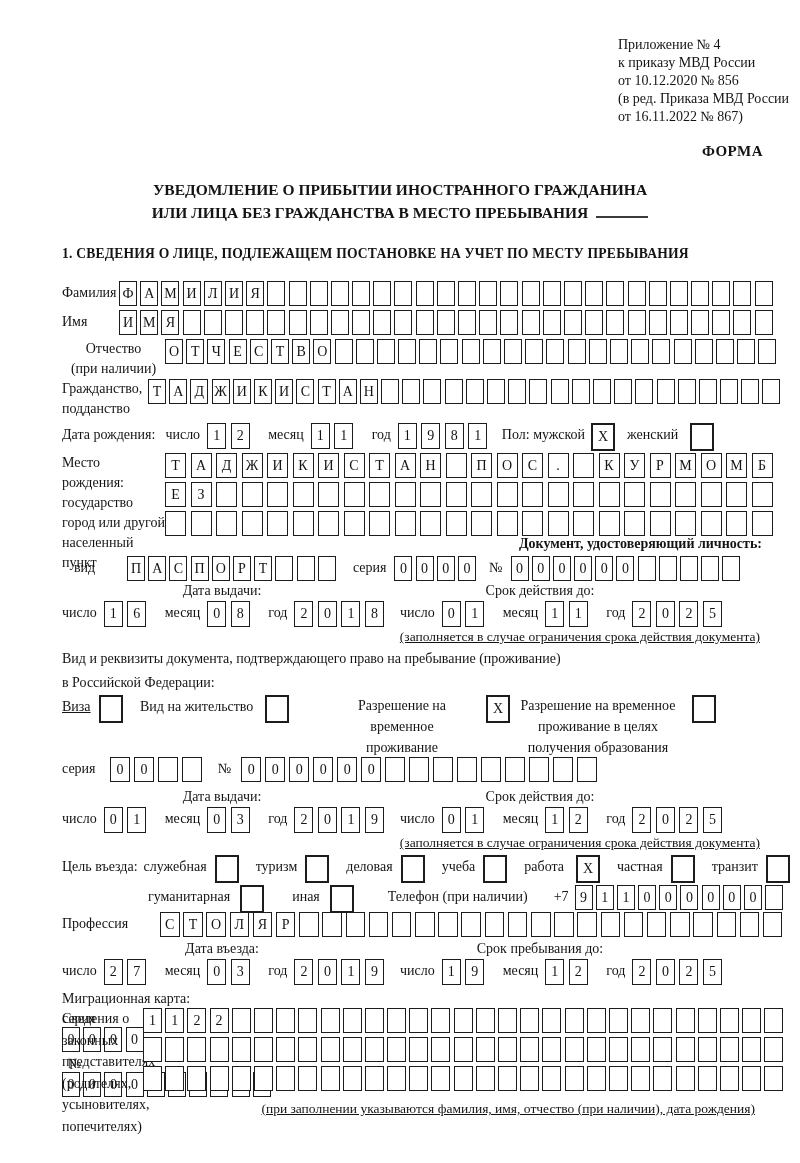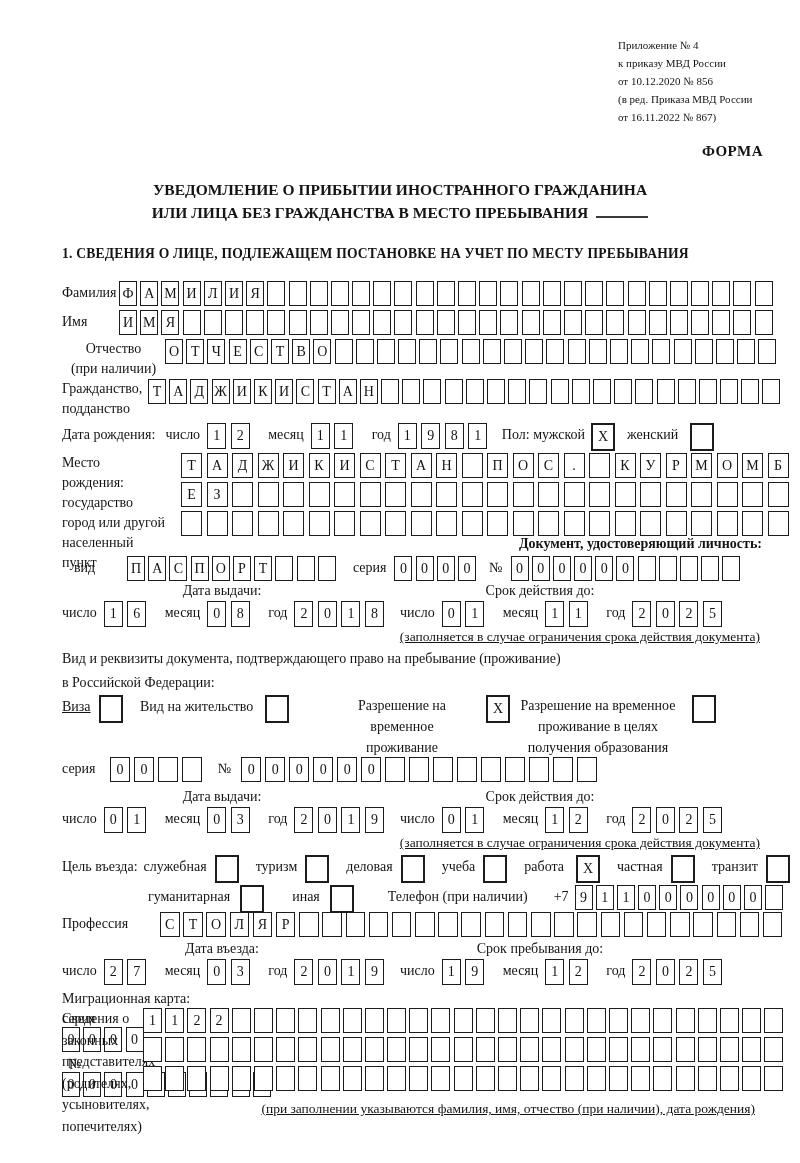--- a/index.html
+++ b/index.html
@@ -1,21 +1,21 @@
 <!DOCTYPE html>
 <html><head>
 <meta charset="utf-8">
 <style>
   html,body{margin:0;padding:0;background:#fff;}
   *{box-sizing:border-box;}
   .sheet{position:relative;width:800px;height:1163px;background:#ffffff;
          font-family:"Liberation Serif","DejaVu Serif",serif;color:#141414;overflow:hidden;}
   .abs{position:absolute;}
   
-  .ref{left:618px;top:36px;font-size:11px;line-height:18px;white-space:nowrap;}
+  .ref{left:618px;top:36px;font-size:14px;line-height:18px;white-space:nowrap;}
   .ref .mt{}
   .forma{left:0;top:143px;width:763px;text-align:right;font-weight:bold;font-size:15px;letter-spacing:.5px;}
   .title{left:35px;top:178px;width:730px;text-align:center;font-weight:bold;font-size:15.5px;line-height:23px;}
   .uline{display:inline-block;width:52px;border-bottom:2px solid #3a3a3a;height:14px;margin-left:8px;}
   .sec1{left:62px;top:246px;font-weight:bold;font-size:13.6px;letter-spacing:.2px;}
   
   .row{display:flex;align-items:flex-start;}
   .lbl{font-size:14px;padding-top:4px;flex:none;}
   .lblcol{font-size:14px;line-height:20px;flex:none;}
   .cells{display:flex;flex-wrap:nowrap;flex:none;}
@@ -235,21 +235,21 @@
     <span class="lbl" style="margin-left:10px;">Пол: мужской</span>
     <span class="cells" style="margin-left:6px;">
         <span class="cell cb">X</span>
       </span>
     <span class="lbl" style="margin-left:12px;">женский</span>
     <span class="cells" style="margin-left:12px;">
         <span class="cell cb"></span>
       </span>
   </div>
 
-  <div class="abs row stack" style="left:62px;top:453px;gap:16px;">
+  <div class="abs row stack" style="left:62px;top:453px;">
     <span class="lblcol" style="width:103px;">
       <div>Место рождения:</div>
       <div>государство</div>
       <div>город или другой</div>
       <div>населенный пункт</div>
     </span>
     <span>
       <span class="cells">
           <span class="cell wcell">Т</span>
           <span class="cell wcell">А</span>

